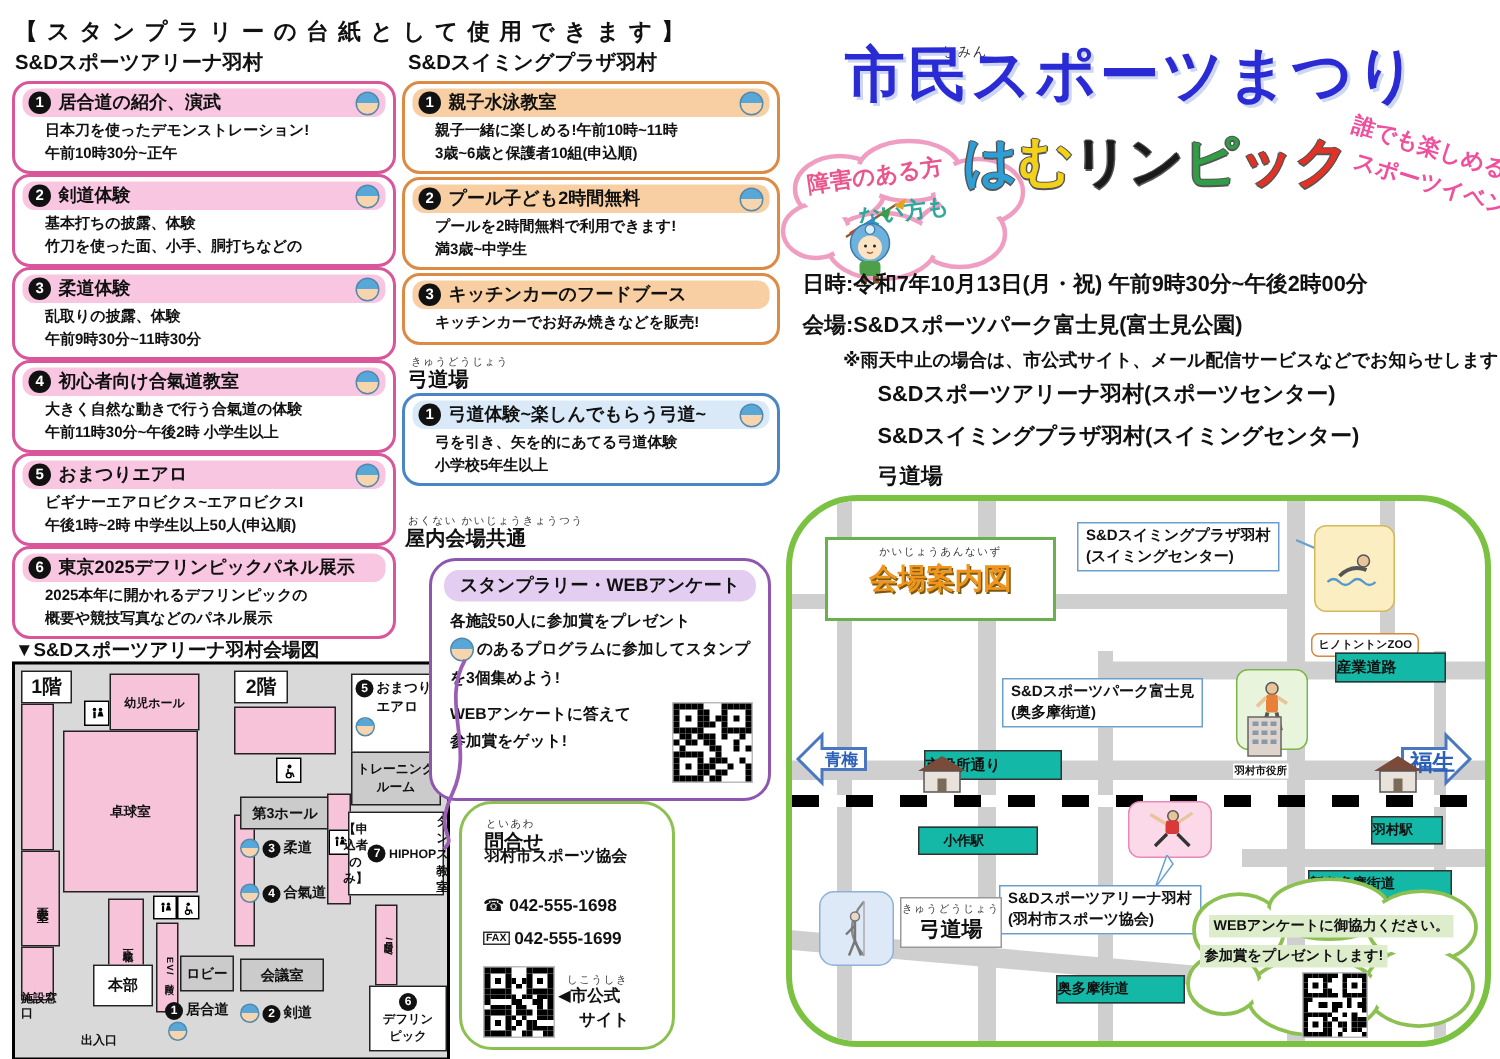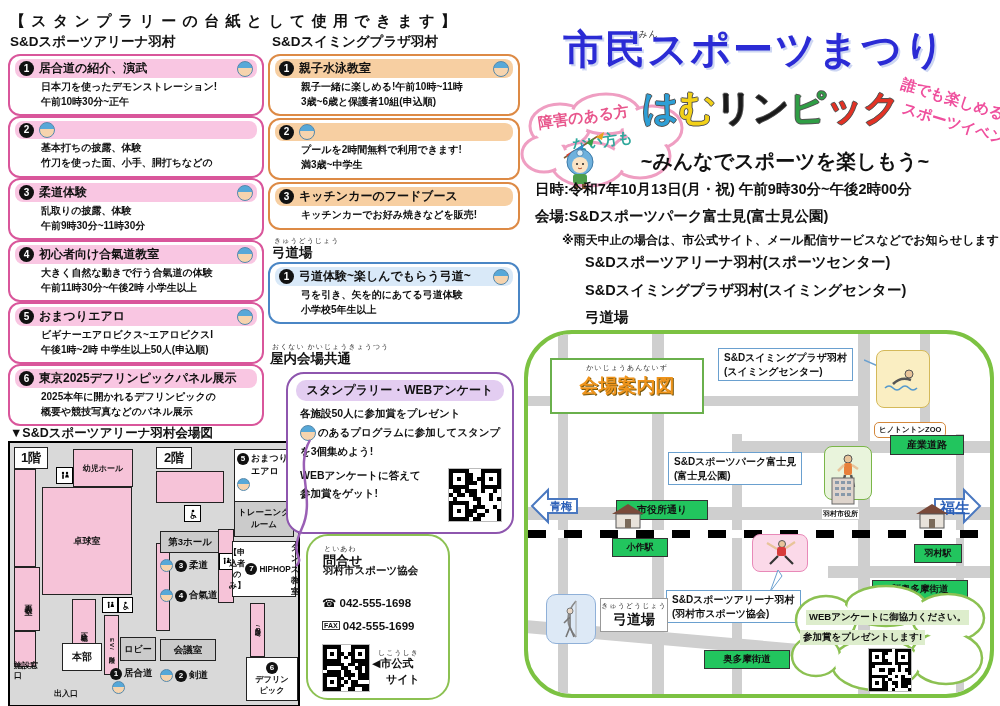--- a/index.html
+++ b/index.html
@@ -6,21 +6,21 @@
   #page{position:relative;width:1000px;height:706px;background:#fff;overflow:hidden;
         font-family:"Liberation Sans","DejaVu Sans",sans-serif;color:#111;}
   .abs{position:absolute;}
   .nw{white-space:nowrap;}
   .b{font-weight:bold;}
   
   .card{position:absolute;background:#fff;border-radius:12px;}
   .card .band{display:flex;align-items:center;gap:5px;margin:3px 5px 1px 5px;border-radius:8px;
               padding:1px 4px;font-weight:bold;font-size:12px;white-space:nowrap;}
   .card .band .t{flex:1 1 auto;}
-  .card .ln{font-size:10px;font-weight:bold;padding:1px 6px 0 31px;white-space:nowrap;}
+  .card .ln{font-size:10px;font-weight:bold;padding:1px 6px 0 20px;white-space:nowrap;}
   .arena-card{border:2.5px solid var(--c_arena);}   .arena-card .band{background:var(--c_arena_band);}
   .swim-card{border:2.5px solid var(--c_swim);}     .swim-card .band{background:var(--c_swim_band);}
   .kyudo-card{border:2.5px solid var(--c_kyudo);}   .kyudo-card .band{background:var(--c_kyudo_band);}
   .badge{width:15px;height:15px;border-radius:50%;background:#111;color:#fff;font-size:10px;font-weight:bold;
          display:inline-flex;align-items:center;justify-content:center;flex:none;line-height:1;}
   .badge.sm{width:12px;height:12px;font-size:8px;}
   .face{width:14px;height:14px;border-radius:50%;border:1px solid #5588aa;flex:none;
         background:linear-gradient(180deg,#57a8d8 0 46%,#f6d4ae 46%);}
   .face.sm{width:11px;height:11px;}
   .sec-title{font-size:13.5px;font-weight:bold;white-space:nowrap;}
@@ -35,21 +35,21 @@
   
   .qr{display:grid;grid-template-columns:repeat(13,1fr);grid-auto-rows:1fr;background:#fff;border:1px solid #bbb;}
   .qr i{display:block;} .qr i.on{background:#000;}
   
   .hamu{font-size:36px;font-weight:bold;text-shadow:1px 0 #555,-1px 0 #555,0 1px #555,0 -1px #555;}
   
   #map{position:absolute;left:524px;top:330px;width:462px;height:360px;border:4px solid var(--c_map);
        border-radius:48px;background:#fff;overflow:hidden;}
   .road{position:absolute;background:#cfcfcf;}
   .rail{position:absolute;height:8px;background:repeating-linear-gradient(90deg,#000 0 18px,#fff 18px 36px);}
-  .mlabel{position:absolute;background:#22c55e;border:1.5px solid #333;font-weight:bold;text-align:center;white-space:nowrap;}
+  .mlabel{position:absolute;background:#14b8a6;border:1.5px solid #333;font-weight:bold;white-space:nowrap;}
   .pointer-box{position:absolute;background:#fff;border:1.5px solid #6aa0cf;padding:2px 5px;font-weight:bold;
                font-size:10px;line-height:1.35;white-space:nowrap;}
   .venue-icon{position:absolute;border-radius:8px;display:flex;align-items:center;justify-content:center;}
   .map-cloud-line{position:absolute;font-size:9.5px;font-weight:bold;background:#ddedcc;padding:1px 3px;white-space:nowrap;}
   
   #floor{position:absolute;left:8px;top:441px;width:288px;height:262px;border:2px solid #000;background:#d9d9d9;}
   .fm{position:absolute;border:1px solid #222;font-weight:bold;display:flex;align-items:center;justify-content:center;text-align:center;}
   .fm-pink{background:var(--c_room_pink);}
   .fm-gray{background:#cbcbcb;}
   .fm-white{background:#fff;}
@@ -71,20 +71,21 @@
         <span class="badge">1</span>
       <span class="t">居合道の紹介、演武</span>
       <span class="face"></span>
       </div>
     <div class="ln">日本刀を使ったデモンストレーション!</div>
     <div class="ln">午前10時30分~正午</div>
   </div>
   <div class="card arena-card" style="left:8px;top:116px;width:252px;height:58px;">
     <div class="band">
         <span class="badge">2</span>
+      <span class="t">剣道体験</span>
       <span class="face"></span>
       </div>
     <div class="ln">基本打ちの披露、体験</div>
     <div class="ln">竹刀を使った面、小手、胴打ちなどの</div>
   </div>
   <div class="card arena-card" style="left:8px;top:178px;width:252px;height:58px;">
     <div class="band">
         <span class="badge">3</span>
       <span class="t">柔道体験</span>
       <span class="face"></span>
@@ -235,20 +236,21 @@
         <span class="badge">1</span>
       <span class="t">親子水泳教室</span>
       <span class="face"></span>
       </div>
     <div class="ln">親子一緒に楽しめる!午前10時~11時</div>
     <div class="ln">3歳~6歳と保護者10組(申込順)</div>
   </div>
   <div class="card swim-card" style="left:268px;top:118px;width:248px;height:58px;">
     <div class="band">
         <span class="badge">2</span>
+      <span class="t">プール子ども2時間無料</span>
       <span class="face"></span>
       </div>
     <div class="ln">プールを2時間無料で利用できます!</div>
     <div class="ln">満3歳~中学生</div>
   </div>
   <div class="card swim-card" style="left:268px;top:182px;width:248px;height:44px;">
     <div class="band">
         <span class="badge">3</span>
       <span class="t">キッチンカーのフードブース</span>
       </div>
@@ -688,21 +690,20 @@
 
   <div class="abs nw" style="left:642px;top:84px;">
     <span class="hamu" style="color: rgb(45, 159, 214);">は</span><span class="hamu" style="color: rgb(242, 209, 24);">む</span><span class="hamu" style="color: rgb(26, 26, 26);">リ</span><span class="hamu" style="color: rgb(26, 26, 26);">ン</span><span class="hamu" style="color: rgb(47, 158, 69);">ピ</span><span class="hamu" style="color: rgb(227, 50, 37);">ッ</span><span class="hamu" style="color: rgb(227, 50, 37);">ク</span>
   </div>
 
   <div class="abs b" style="left:896px;top:88px;width:110px;transform:rotate(17deg);color:var(--c_tagline_pink);font-size:15px;line-height:1.5;">
     <div class="nw">誰でも楽しめる</div>
     <div class="nw" style="padding-left:8px;">スポーツイベント!</div>
   </div>
 
-  <div class="abs b nw" style="left:600px;top:148px;width:370px;text-align:center;font-size:20px;">~みんなでスポーツを楽しもう~</div>
 
   <div class="abs b nw" style="left:535px;top:180px;font-size:14.5px;">日時:令和7年10月13日(月・祝) 午前9時30分~午後2時00分</div>
   <div class="abs b nw" style="left:535px;top:207px;font-size:14.5px;">会場:S&amp;Dスポーツパーク富士見(富士見公園)</div>
   <div class="abs b nw" style="left:562px;top:232px;font-size:12px;">※雨天中止の場合は、市公式サイト、メール配信サービスなどでお知らせします。</div>
   <div class="abs b nw" style="left:585px;top:281px;font-size:14.5px;">S&amp;Dスイミングプラザ羽村(スイミングセンター)</div>
   <div class="abs b nw" style="left:585px;top:253px;font-size:14.5px;">S&amp;Dスポーツアリーナ羽村(スポーツセンター)</div>
   <div class="abs b nw" style="left:585px;top:308px;font-size:14.5px;">弓道場</div>
 
   <div id="map">
 
@@ -738,21 +739,21 @@
           <circle cx="26" cy="10" r="4" fill="#e8c49a" stroke="#555"></circle>
           <path d="M10 20 q8 -8 18 -4" stroke="#555" stroke-width="2.5" fill="none"></path>
         </svg>
     </div>
     <div class="abs nw" style="left:346px;top:88px;border:1.5px solid #d4883c;border-radius:5px;background:#fff;font-size:7.5px;font-weight:bold;padding:2px 4px;">ヒノトントンZOO</div>
 
     <div class="mlabel" style="left:362px;top:101px;width:72px;font-size:10px;padding:2px 0;">産業道路</div>
 
     <div class="pointer-box" style="left:140px;top:118px;">
       <div>S&amp;Dスポーツパーク富士見</div>
-      <div>(富士見公園)</div>
+      <div>(奥多摩街道)</div>
     </div>
     <div class="venue-icon" style="left:296px;top:112px;width:46px;height:52px;background:#e9f4dc;border:1.5px solid #7ab648;">
       <svg width="26" height="40" viewBox="0 0 26 40">
           <circle cx="13" cy="6" r="4" fill="#e8c49a" stroke="#555"></circle>
           <rect x="9" y="10" width="8" height="12" rx="2" fill="#e8803a"></rect>
           <path d="M10 22 L7 34 M16 22 L19 34" stroke="#555" stroke-width="2.5"></path>
           <path d="M9 12 L3 18 M17 12 L23 16" stroke="#e8c49a" stroke-width="2.5"></path>
         </svg>
     </div>
 
@@ -784,21 +785,21 @@
           <rect x="19" y="19" width="4" height="3"></rect>
         </g>
     </svg>
     <div class="abs b nw" style="left:294px;top:175px;font-size:7px;background:#fff;padding:0 1px;">羽村市役所</div>
 
     <svg class="abs" style="left:82px;top:168px;" width="36" height="28">
       <polygon points="18,2 2,12 34,12" fill="#7a4a3a"></polygon>
         <rect x="6" y="12" width="24" height="14" fill="#e8e2da" stroke="#555"></rect>
         <rect x="15" y="17" width="6" height="9" fill="#7a6a5a"></rect>
     </svg>
-    <div class="mlabel" style="left:84px;top:204px;width:46px;font-size:9px;padding:2px 4px;">小作駅</div>
+    <div class="mlabel" style="left:84px;top:217px;width:46px;font-size:9px;padding:2px 16px;">小作駅</div>
     <svg class="abs" style="left:386px;top:168px;" width="36" height="28">
       <polygon points="18,2 2,12 34,12" fill="#7a4a3a"></polygon>
         <rect x="6" y="12" width="24" height="14" fill="#e8e2da" stroke="#555"></rect>
         <rect x="15" y="17" width="6" height="9" fill="#7a6a5a"></rect>
     </svg>
     <div class="mlabel" style="left:386px;top:210px;width:46px;font-size:9px;padding:2px 0;">羽村駅</div>
 
     <div class="venue-icon" style="left:224px;top:200px;width:54px;height:36px;background:#fbd9e9;border:1.5px solid #e889b8;">
       <svg width="36" height="28" viewBox="0 0 36 28">
           <circle cx="20" cy="5" r="3.5" fill="#e8c49a" stroke="#555"></circle>

